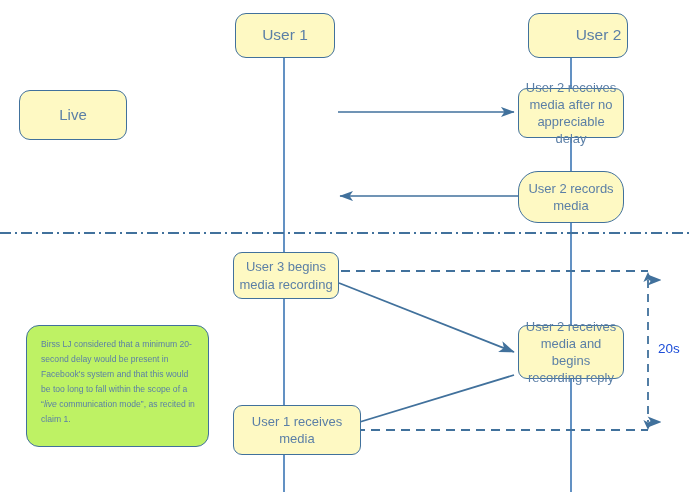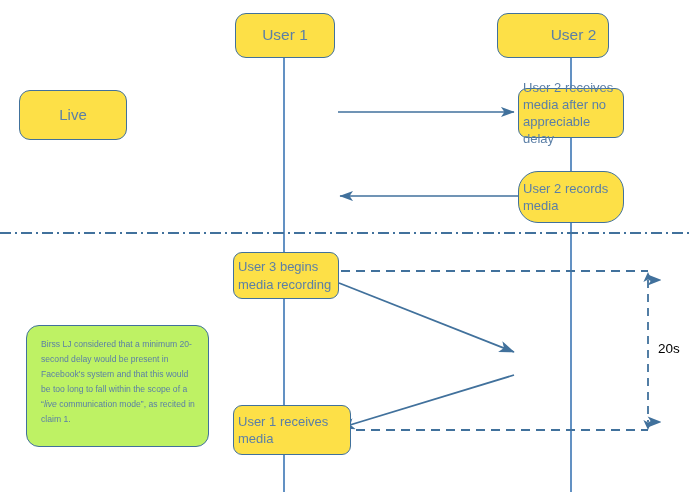--- a/index.html
+++ b/index.html
@@ -26,24 +26,25 @@
     left: 0; top: 0;
     width: 690px;
     height: 495px;
     pointer-events: none;
   }
   .node {
     position: absolute;
     box-sizing: border-box;
     border: 1.6px solid #41719c;
     border-radius: 9px;
-    background: #fde047;
+    background: #fef9c3;
     display: flex;
     align-items: center;
     justify-content: center;
+    text-align: center;
     color: #5b7fa6;
     line-height: 1.32;
     padding: 2px 4px;
   }
   .actor {
     font-size: 15.5px;
     border-width: 1.7px;
     border-radius: 11px;
   }
   .phase {
@@ -62,21 +63,21 @@
     color: #5b7fa6;
     font-size: 8.6px;
     line-height: 1.75;
     padding: 11px 13px 9px 14px;
     text-align: left;
   }
   .note i { font-style: italic; }
   .duration-label {
     position: absolute;
     font-size: 13.5px;
-    color: #000000;
+    color: #1d4ed8;
     white-space: nowrap;
   }
 </style>
 </head>
 <body>
 
 <div id="canvas">
 
   <svg class="svg-layer" viewBox="0 0 690 495" width="690" height="495">
     <defs>
@@ -111,21 +112,21 @@
 
     <line x1="648" y1="280" x2="648" y2="422" stroke="#41719c" stroke-width="1.8" stroke-dasharray="8 6" marker-start="url(#arrowDashUp)" marker-end="url(#arrowDashDown)"></line>
     <polygon points="648,272 652.6,282 648,279.4 643.4,282" fill="#41719c"></polygon>
     <polygon points="648,430 652.6,420 648,422.6 643.4,420" fill="#41719c"></polygon>
   </svg>
 
   <div class="node actor" style="left:235px; top:13px; width:100px; height:45px;">
     <span>User 1</span>
   </div>
 
-  <div class="node actor" style="left:497px; top:13px; width:112px; height:45px;padding-left:45px;">
+  <div class="node actor" style="left:528px; top:13px; width:100px; height:45px;padding-left:45px;">
     <span>User 2</span>
   </div>
 
   <div class="node phase" style="left:19px; top:90px; width:108px; height:50px;">
     <span>Live</span>
   </div>
 
 
 
   <div class="node step" style="left:518px; top:88px; width:106px; height:50px;">
@@ -134,22 +135,25 @@
 
 
   <div class="node step" style="left:518px; top:171px; width:106px; height:52px;border-radius:20px;">
     <span>User 2 records media</span>
   </div>
 
   <div class="node step" style="left:233px; top:252px; width:106px; height:47px;">
     <span>User 3 begins media recording</span>
   </div>
 
+  <div class="node step" style="left:518px; top:325px; width:106px; height:54px;">
+    <span>User 2 receives media and begins recording reply</span>
+  </div>
 
-  <div class="node step" style="left:233px; top:405px; width:118px; height:50px;">
+  <div class="node step" style="left:233px; top:405px; width:128px; height:50px;">
     <span>User 1 receives media</span>
   </div>
 
   <div class="duration-label" style="left:658px; top:341px;">
     <span>20s</span>
   </div>
 
   <div class="note" style="left:26px; top:325px; width:183px; height:122px;">
     <span>
       <span>Birss LJ considered that a minimum 20-second delay would be present in Facebook's system and that this would be too long to fall within the scope of a “</span><i>live</i><span> communication mode”, as recited in claim 1.</span>

